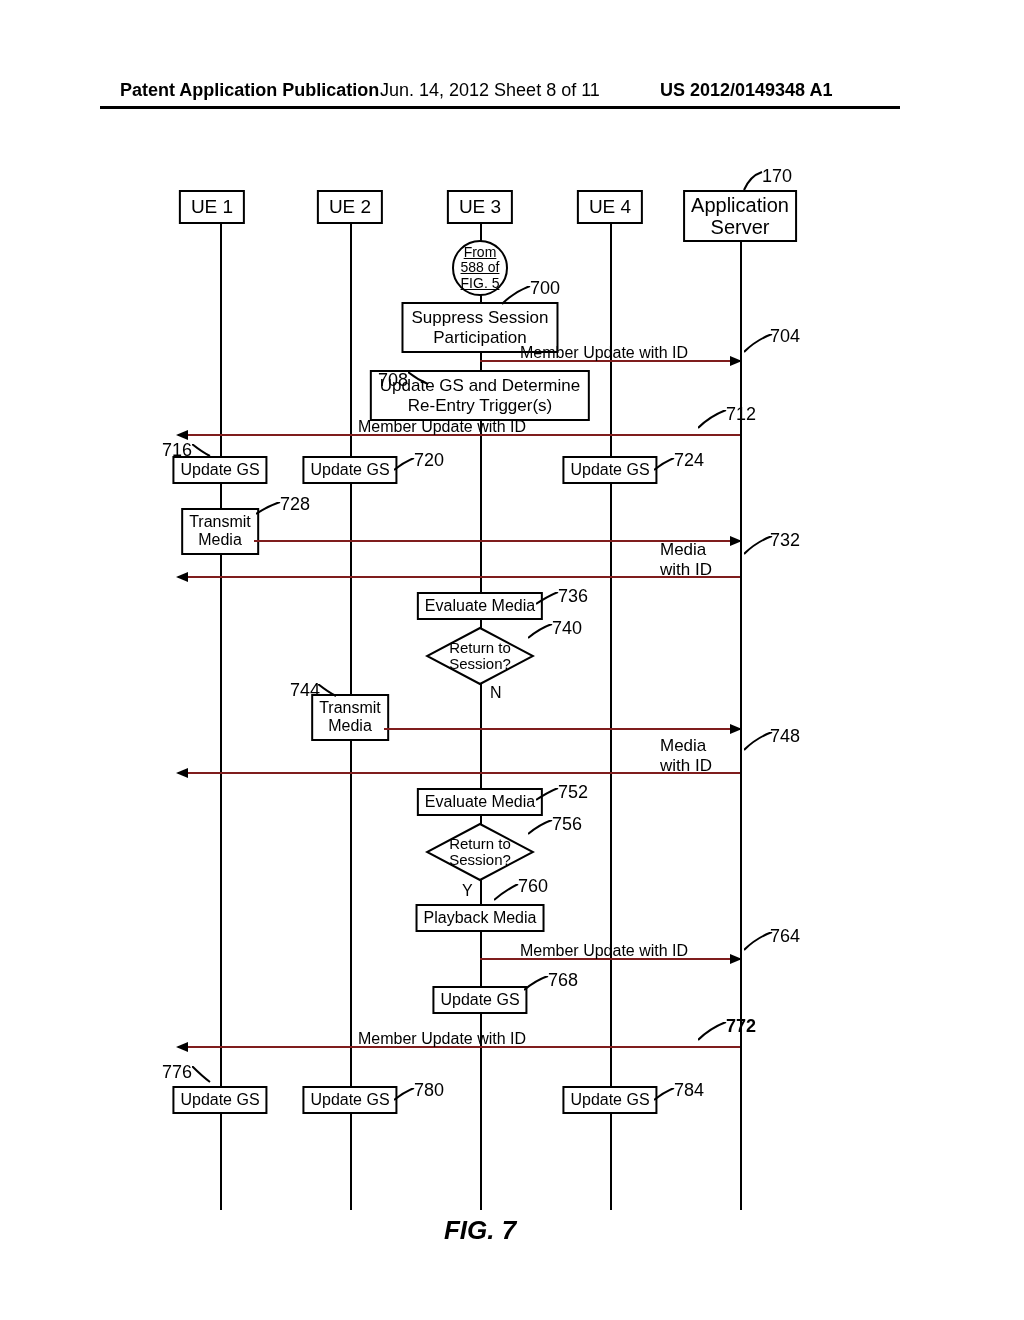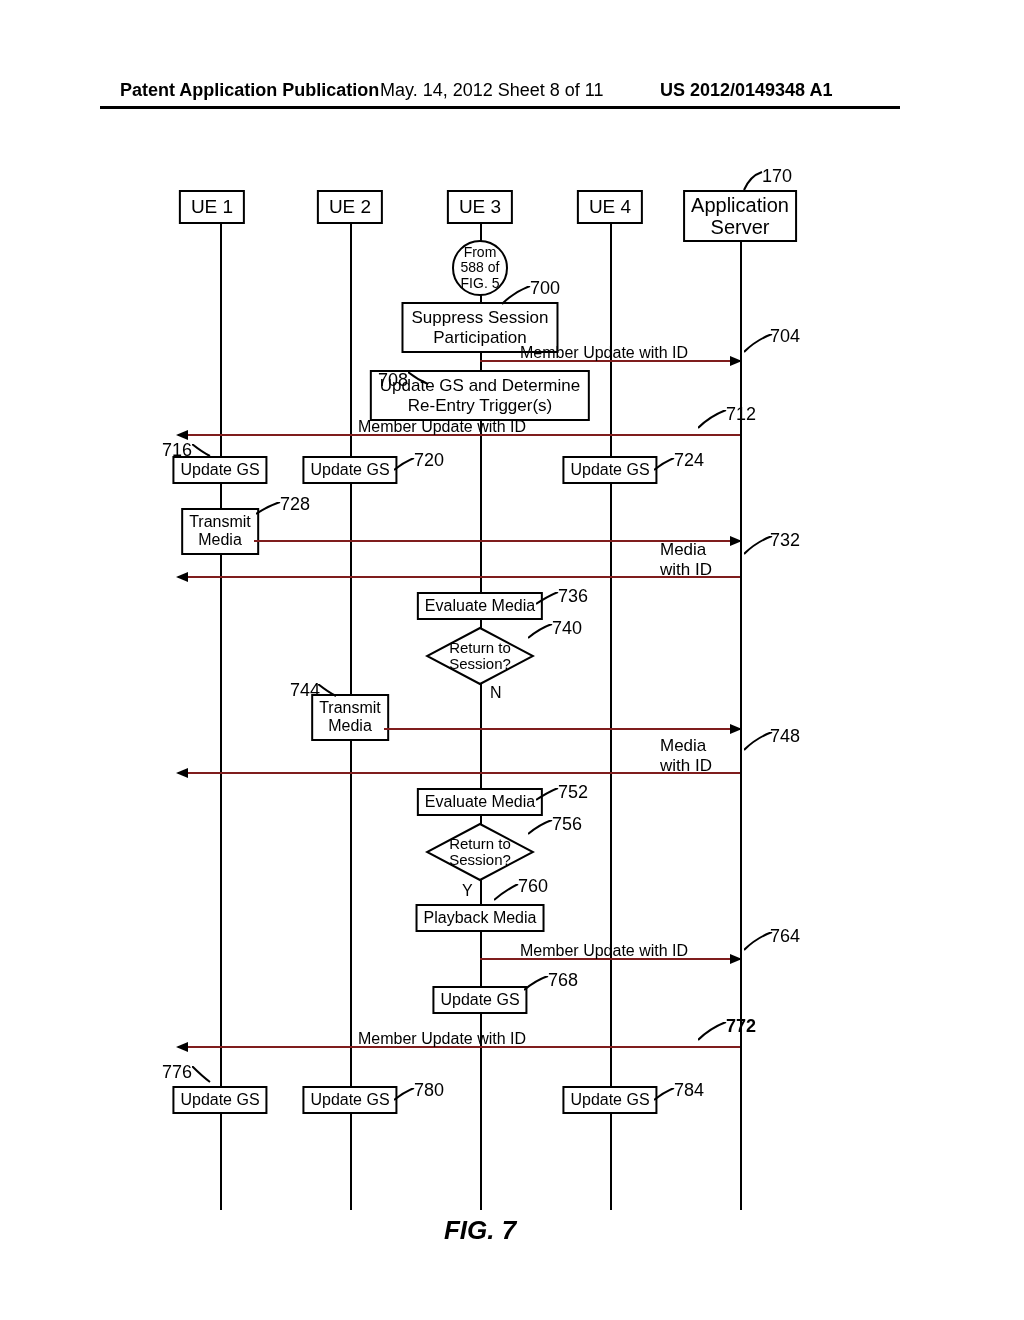--- a/index.html
+++ b/index.html
@@ -66,21 +66,21 @@
   .arrow-lbl { position: absolute; font-size: 16px; white-space: nowrap; transform: translateY(-100%); }
 
   .fig-caption { position: absolute; left: 480px; top: 1215px; transform: translateX(-50%);
                  font-size: 26px; font-weight: bold; font-style: italic; }
 </style>
 </head>
 <body>
 <div class="page">
 
 <div class="hdr hdr-left">Patent Application Publication</div>
-<div class="hdr hdr-mid">May. 14, 2012  Sheet 8 of 11</div>
+<div class="hdr hdr-mid">Jun. 14, 2012  Sheet 8 of 11</div>
 <div class="hdr hdr-right">US 2012/0149348 A1</div>
 <div class="hdr-rule"></div>
 
 <div class="ref-lbl" style="left:762px; top:166px;">170</div>
 <svg style="position:absolute; left:742px; top:170px; width:22px; height:22px;">
   <path d="M2 20 Q 8 6 20 2" stroke="#000" stroke-width="2" fill="none"></path>
 </svg>
 
 <div class="lane ue1"></div>
 <div class="lane ue2"></div>
@@ -88,21 +88,21 @@
 <div class="lane ue4"></div>
 <div class="lane app"></div>
 
 <div class="header-box ue1">UE 1</div>
 <div class="header-box ue2">UE 2</div>
 <div class="header-box ue3">UE 3</div>
 <div class="header-box ue4">UE 4</div>
 <div class="header-box app" style="white-space:pre;">Application
 Server</div>
 
-<div class="conn" style="left:452px; top:240px;">
+<div class="conn" style="left:452px; top:240px;text-decoration:underline;">
   <span style="white-space:pre;">From
 588 of
 FIG. 5</span>
 </div>
 
 <div class="proc" style="left:480px; top:302px;">
   <span style="white-space:pre;">Suppress Session
 Participation</span>
 </div>
 <svg style="position:absolute; left:502px; top:286px; width:30px; height:22px;">

